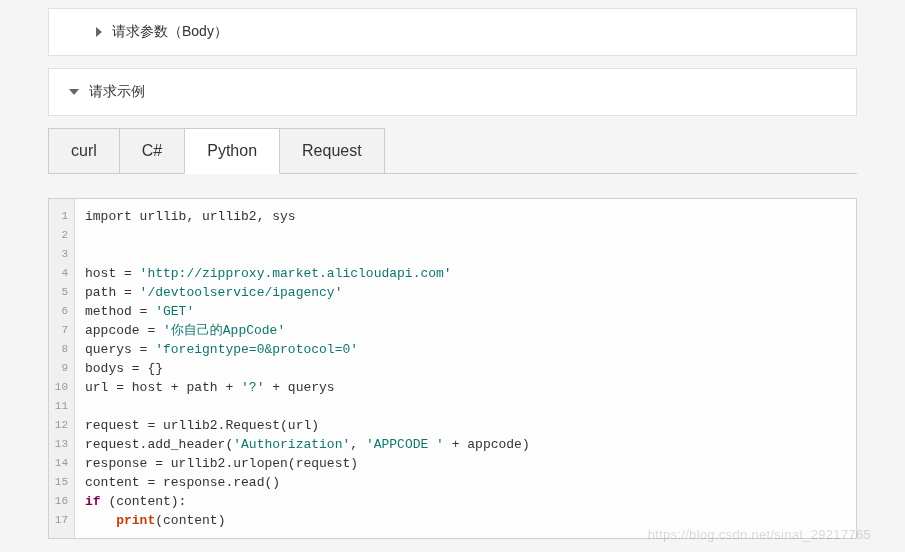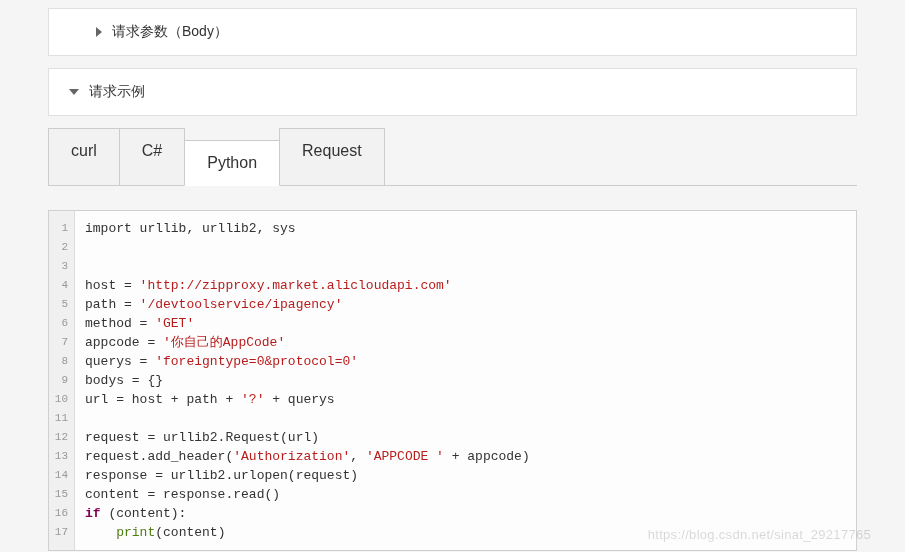--- a/index.html
+++ b/index.html
@@ -51,21 +51,20 @@
       background: #f2f2f2;
       margin-right: -1px;
       cursor: pointer;
     }
     .tab.active {
       background: #fff;
       border-bottom: 1px solid #fff;
       margin-bottom: -1px;
       position: relative;
       z-index: 1;
-      margin-top: 12px;
     }
     .code-block {
       margin: 24px 18px 0 18px;
       border: 1px solid #d0d0d0;
       background: #fdfdfd;
       display: flex;
       font-family: Consolas, "Courier New", monospace;
       font-size: 13px;
       line-height: 19px;
       overflow: hidden;
@@ -81,23 +80,23 @@
       border-right: 1px solid #ddd;
       user-select: none;
     }
     .gutter div { height: 19px; line-height: 19px; display:flex; align-items:center; justify-content:flex-end;}
     .code {
       padding: 8px 10px;
       white-space: pre;
       color: #333;
       flex: 1;
     }
-    .str { color: #b91c1c; }
+    .str { color: #0f766e; }
     .kw  { color: #7b0052; font-weight: bold; }
-    .fn  { color: #4d7c0f; }
+    .fn  { color: #c2410c; font-weight: bold; }
     .watermark {
       position: fixed;
       right: 34px;
       bottom: 10px;
       color: rgba(0,0,0,0.15);
       font-size: 13px;
       font-family: Arial, sans-serif;
       letter-spacing: 0.3px;
     }
   </style>

